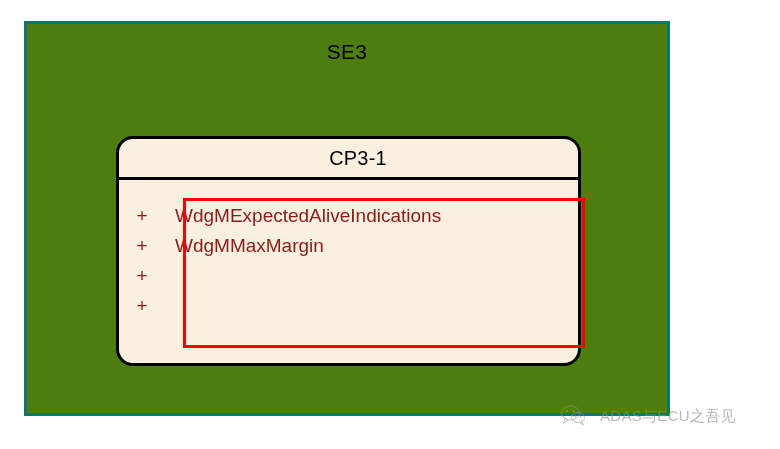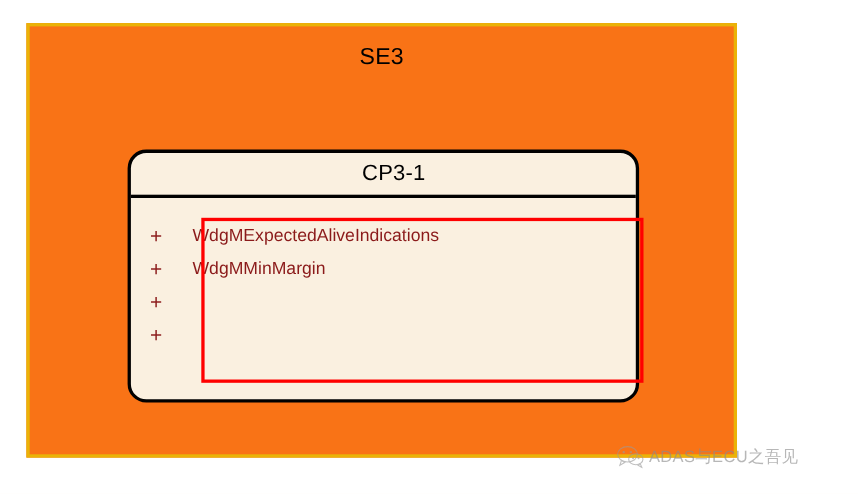--- a/index.html
+++ b/index.html
@@ -16,22 +16,22 @@
   }
 
   
   #outer-box {
     position: absolute;
     left: 24px;
     top: 21px;
     width: 646px;
     height: 395px;
     box-sizing: border-box;
-    border: 3px solid #eab308;
-    background: #f97316;
+    border: 3px solid #0f766e;
+    background: #4d7c0f;
   }
 
   #outer-title {
     position: absolute;
     left: 0;
     top: 17px;
     width: 100%;
     text-align: center;
     font-size: 21px;
     color: #000000;
@@ -94,21 +94,21 @@
   .attr-visibility {
     width: 46px;
     flex: 0 0 46px;
     text-align: center;
     font-size: 19px;
     color: #8b1a1a;
     line-height: 1;
   }
 
   .attr-name {
-    font-size: 16px;
+    font-size: 19px;
     color: #8b1a1a;
     line-height: 1;
     white-space: nowrap;
     padding-left: 10px;
   }
 
   
   #highlight-rect {
     position: absolute;
     left: 64px;   
@@ -120,21 +120,21 @@
     pointer-events: none;
   }
 
   
   #watermark {
     position: absolute;
     left: 560px;
     top: 404px;
     display: flex;
     align-items: center;
-    gap: 4px;
+    gap: 14px;
     opacity: 0.62;
   }
 
   #watermark-logo {
     width: 26px;
     height: 22px;
     flex: 0 0 26px;
   }
 
   #watermark-text {
@@ -162,21 +162,21 @@
 
       <div id="attribute-list">
 
         <div class="attr-row">
           <span class="attr-visibility">+</span>
           <span class="attr-name">WdgMExpectedAliveIndications</span>
         </div>
 
         <div class="attr-row">
           <span class="attr-visibility">+</span>
-          <span class="attr-name">WdgMMinMargin</span>
+          <span class="attr-name">WdgMMaxMargin</span>
         </div>
 
         <div class="attr-row">
           <span class="attr-visibility">+</span>
         </div>
 
         <div class="attr-row">
           <span class="attr-visibility">+</span>
         </div>
 

